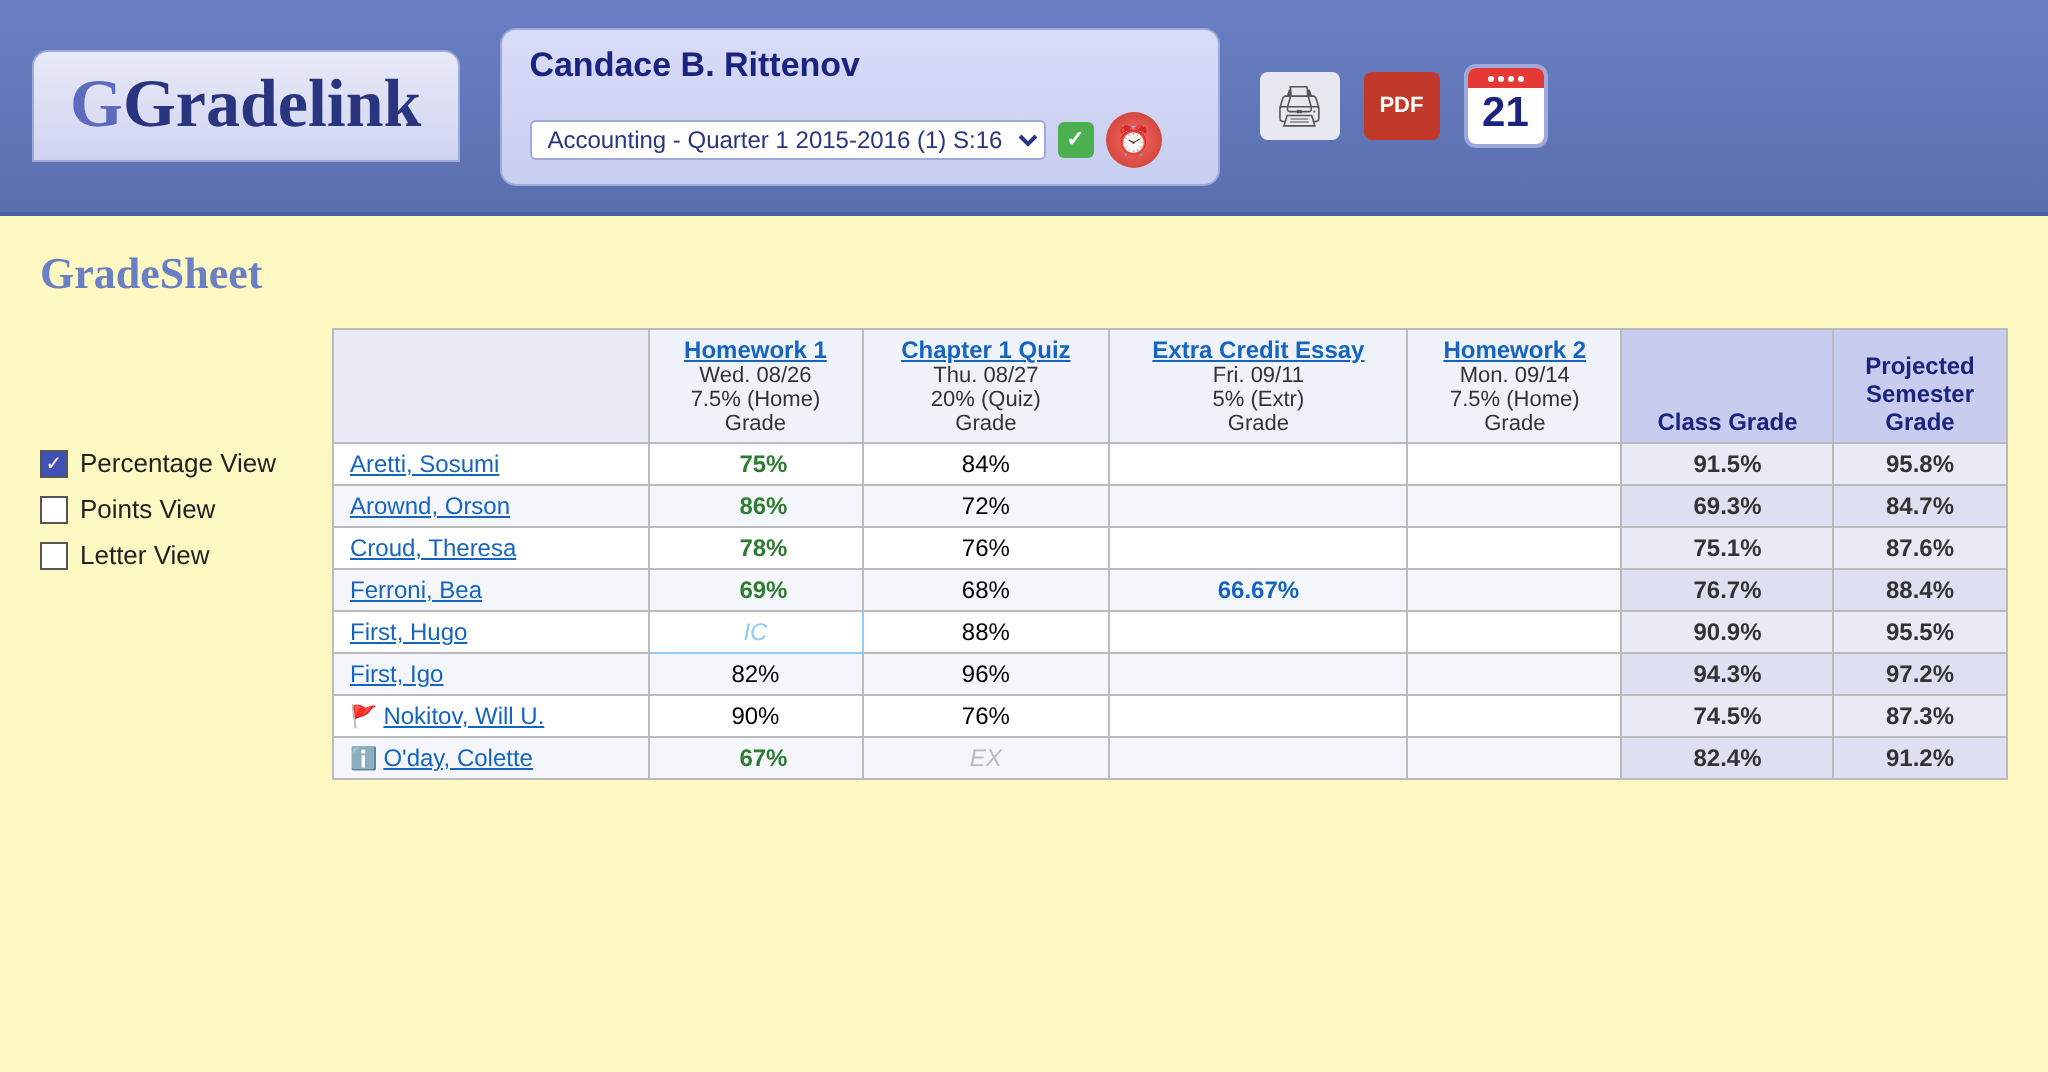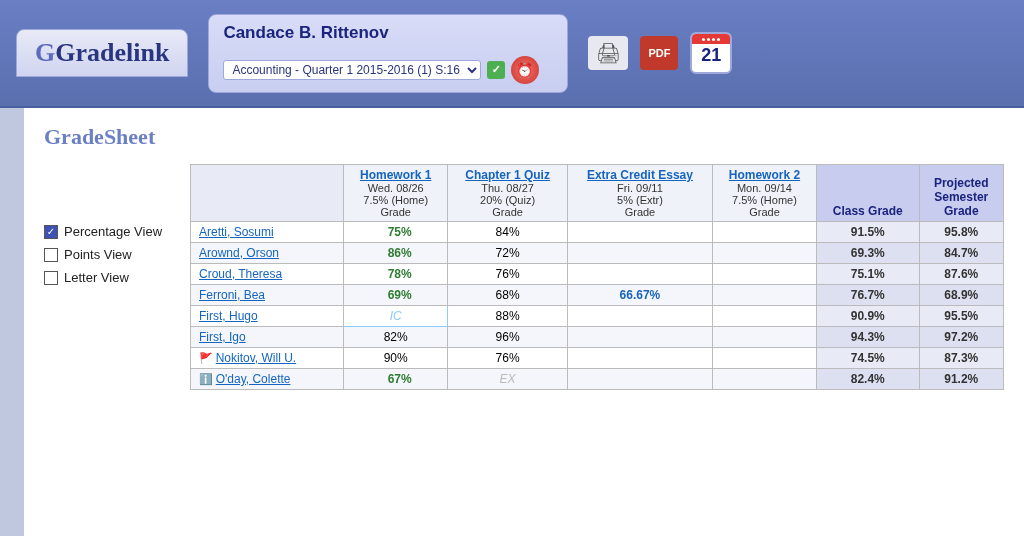--- a/index.html
+++ b/index.html
@@ -26,21 +26,21 @@
       align-items: center;
       margin-right: 20px;
     }
     .logo-tab {
       background: linear-gradient(180deg, #e8eaf6 0%, #d0d4f0 100%);
       border-radius: 8px 8px 0 0;
       padding: 8px 18px;
       border: 1px solid #9fa8da;
     }
     .logo-text {
-      font-size: 26px;
+      font-size: 34px;
       font-weight: bold;
       color: #2a3580;
       font-family: Georgia, serif;
     }
     .logo-g {
       color: #5c6bc0;
     }
     .header-info {
       background: linear-gradient(180deg, #d8dcf8 0%, #c8cef0 100%);
       border-radius: 8px;
@@ -146,34 +146,33 @@
       display: flex;
       gap: 2px;
     }
     .calendar-dot {
       width: 3px;
       height: 3px;
       background: white;
       border-radius: 50%;
     }
     .calendar-num {
-      font-size: 18px;
+      font-size: 21px;
       font-weight: bold;
       color: #1a237e;
       line-height: 1;
       margin-top: 2px;
     }
 
     
     .main-content {
-      background: #ffffff;
+      background: #fef9c3;
       padding: 16px 20px;
       height: calc(536px - 108px);
       overflow-y: auto;
-      margin-left: 24px;
     }
 
     .page-title {
       font-size: 22px;
       color: #6a7fc4;
       font-weight: bold;
       margin-bottom: 14px;
       font-family: Georgia, serif;
     }
 
@@ -434,21 +433,21 @@
               <td class="class-grade">75.1%</td>
               <td class="projected-grade">87.6%</td>
             </tr>
             <tr>
               <td class="student-name">Ferroni, Bea</td>
               <td class="green-pct">69%</td>
               <td>68%</td>
               <td class="blue-pct">66.67%</td>
               <td></td>
               <td class="class-grade">76.7%</td>
-              <td class="projected-grade">68.9%</td>
+              <td class="projected-grade">88.4%</td>
             </tr>
             <tr>
               <td class="student-name">First, Hugo</td>
               <td class="ic-cell">IC</td>
               <td>88%</td>
               <td></td>
               <td></td>
               <td class="class-grade">90.9%</td>
               <td class="projected-grade">95.5%</td>
             </tr>

